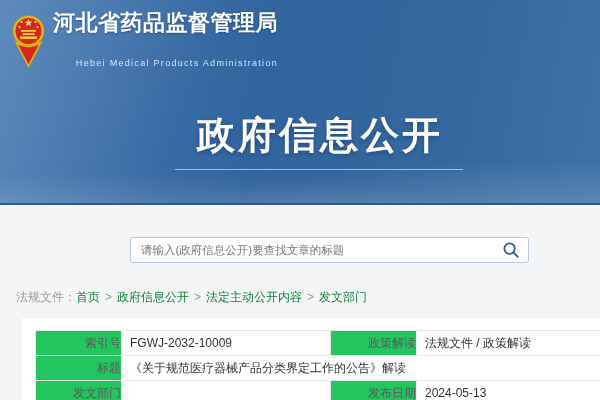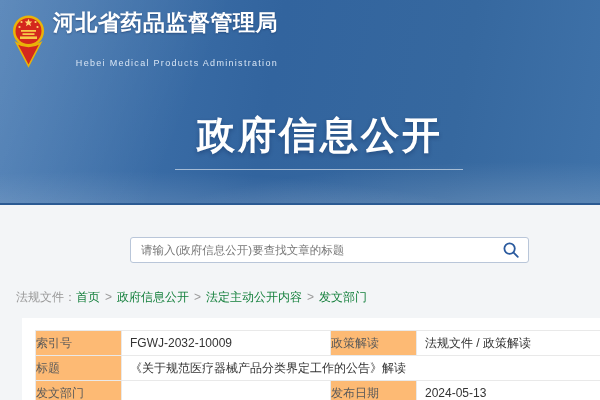--- a/index.html
+++ b/index.html
@@ -76,21 +76,21 @@
   .meta-table{
     position:absolute;left:13px;top:12px;
     border-collapse:collapse;table-layout:fixed;width:660px;
     font-size:12px;
   }
   .meta-table td{
     border:1px solid #e9e9e9;height:24px;padding:0;
     overflow:hidden;white-space:nowrap;
   }
   .meta-table td.lbl{
-    background:#fdba74;color:#5a5a5a;text-align:left;width:85px;
+    background:#22c55e;color:#5a5a5a;text-align:right;width:85px;
   }
   .meta-table td.val{color:#333;padding-left:8px;}
   .col-v1{width:200px;}
 </style>
 </head>
 <body>
 
 <div class="screen">
 
   <header class="banner">

